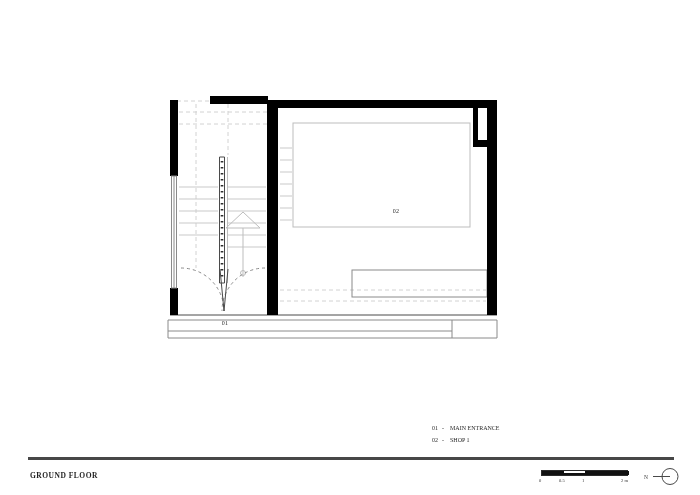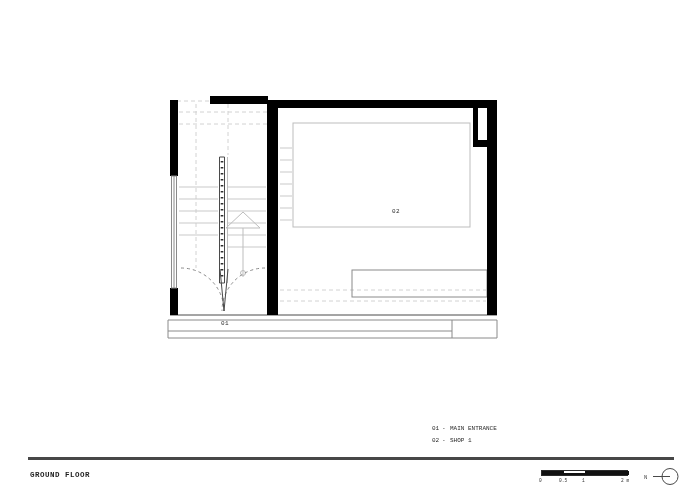--- a/index.html
+++ b/index.html
@@ -1,19 +1,19 @@
 <!DOCTYPE html>
 <html style="--paper: #ffffff; --wall: #000000; --thin_line: #4a4a4a; --medium_line: #8a8a8a; --light_line: #bdbdbd; --step_line: #c9c9c9; --dashed_line: #d2d2d2; --door_arc: #8a8a8a; --text: #2b2b2b; --rule: #474747;"><head>
 <meta charset="utf-8">
 <style>
   html,body{margin:0;padding:0;background:#fff;}
   .sheet{
     position:relative;width:700px;height:495px;
     background:var(--paper,#ffffff);
-    font-family:Liberation Mono, monospace;
+    font-family:Liberation Serif, serif;
     overflow:hidden;
   }
   .plan-svg{position:absolute;left:0;top:0;}
   
   .wall{fill:var(--wall,#000000);stroke:none;}
   .s1{stroke:var(--thin_line,#555555);stroke-width:1;fill:none;}
   .s2{stroke:var(--medium_line,#8a8a8a);stroke-width:1;fill:none;}
   .s3{stroke:var(--light_line,#bdbdbd);stroke-width:1;fill:none;}
   .st{stroke:var(--step_line,#c9c9c9);stroke-width:1;fill:none;}
   .d1{stroke:var(--dashed_line,#cfcfcf);stroke-width:1;fill:none;stroke-dasharray:4 3;}

